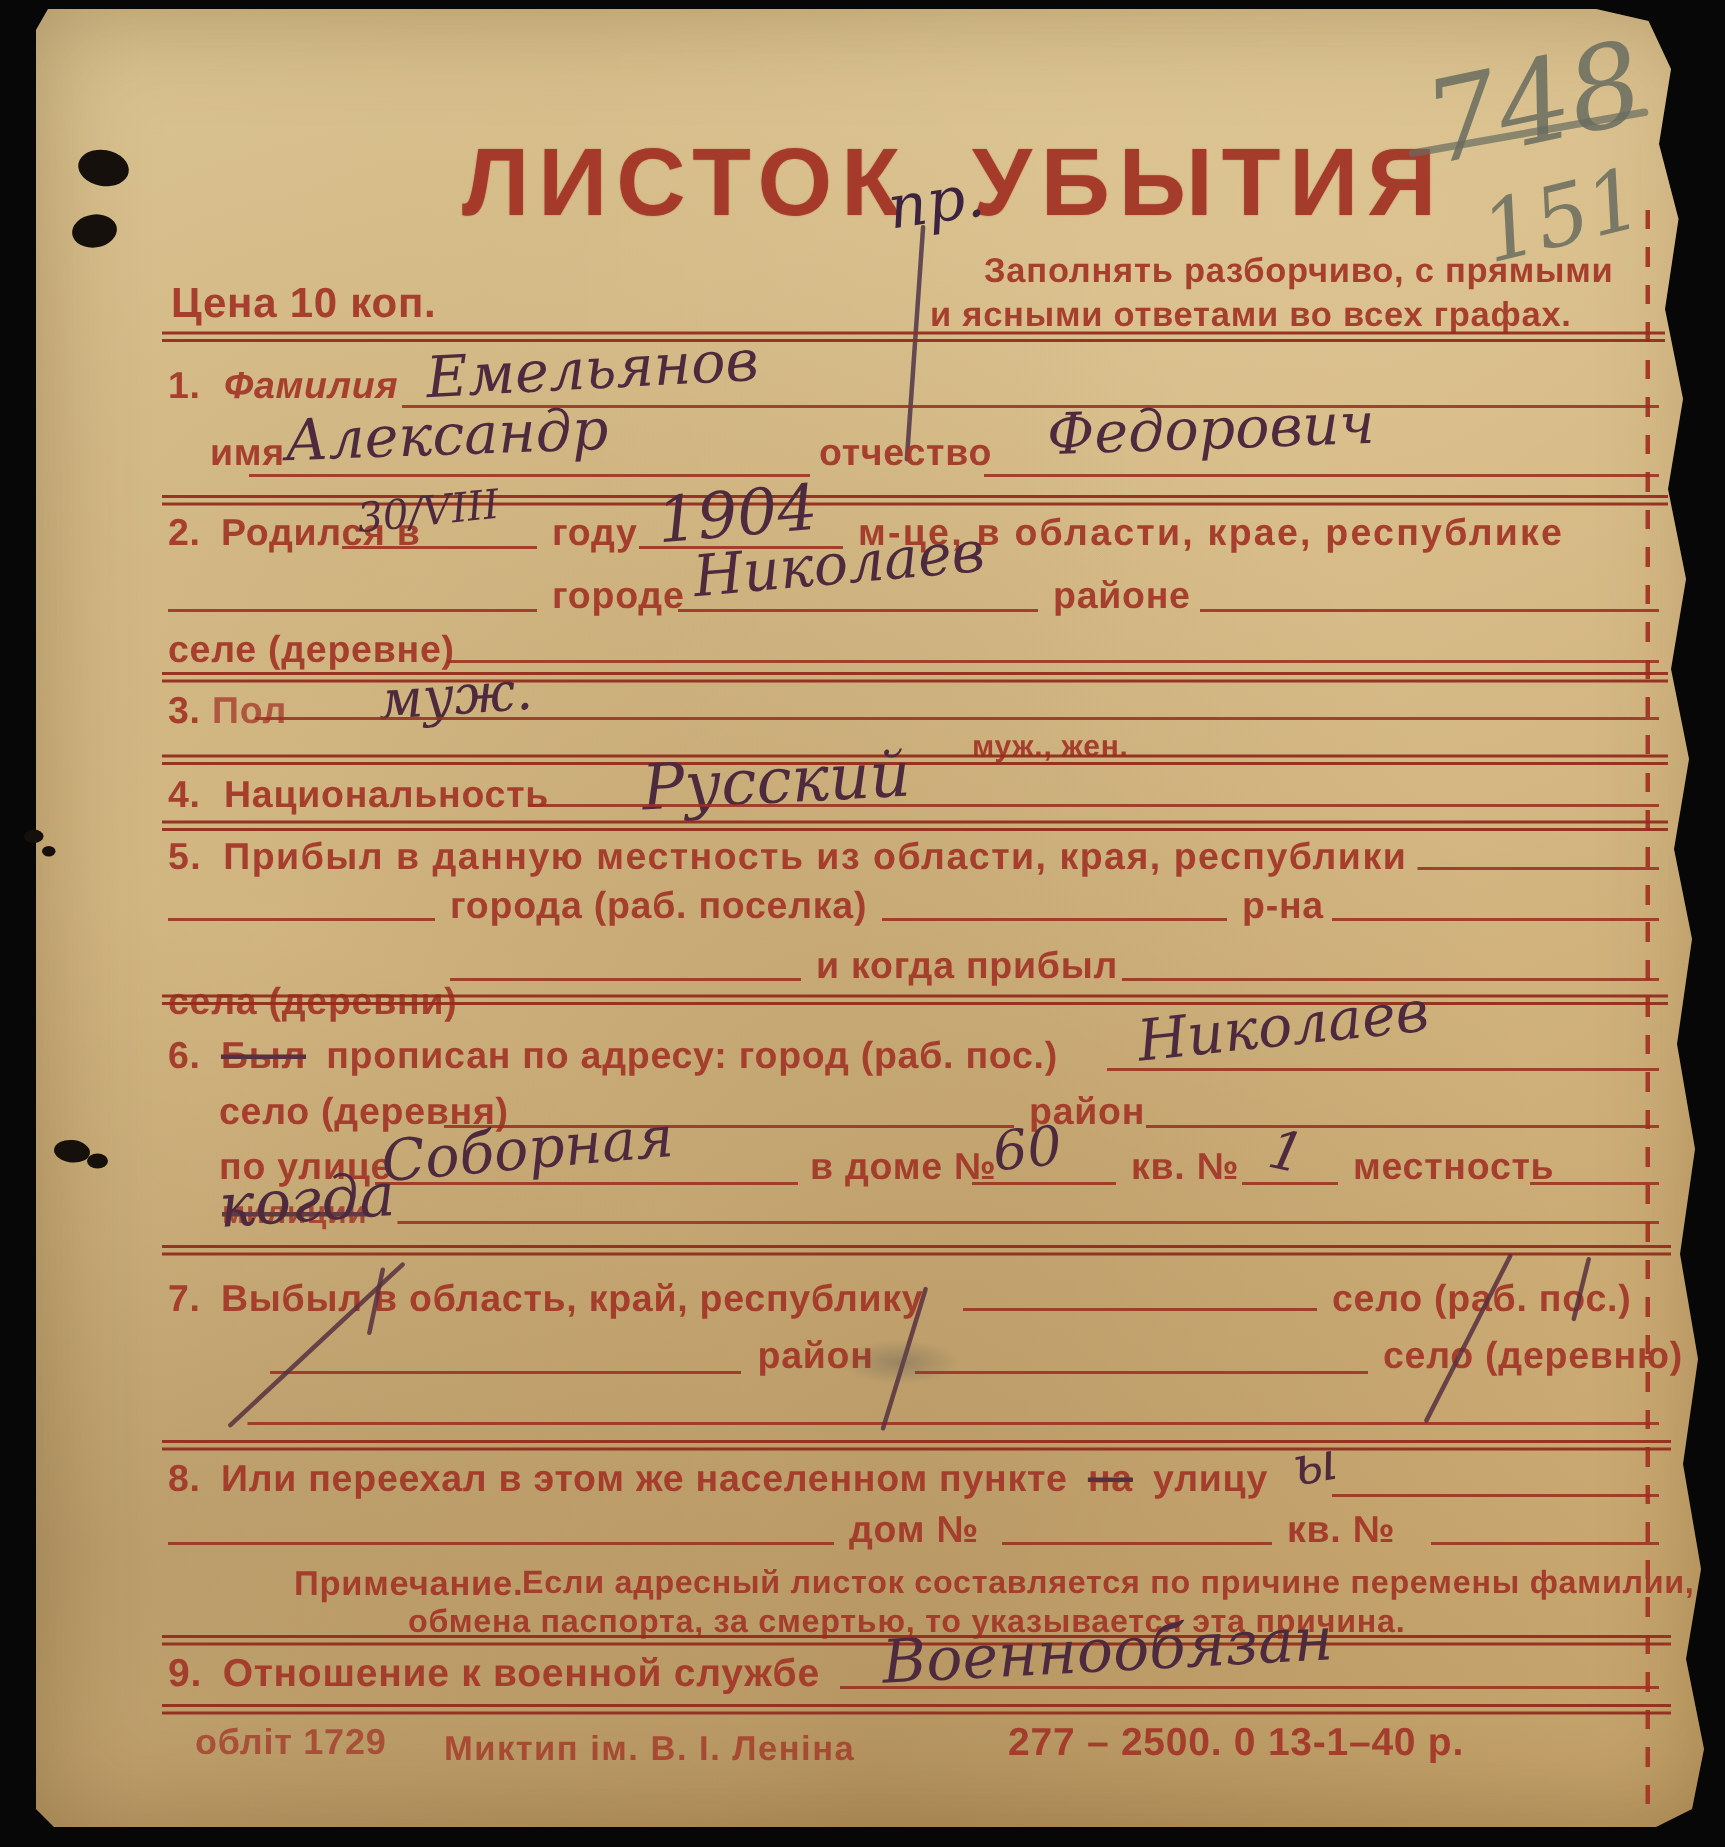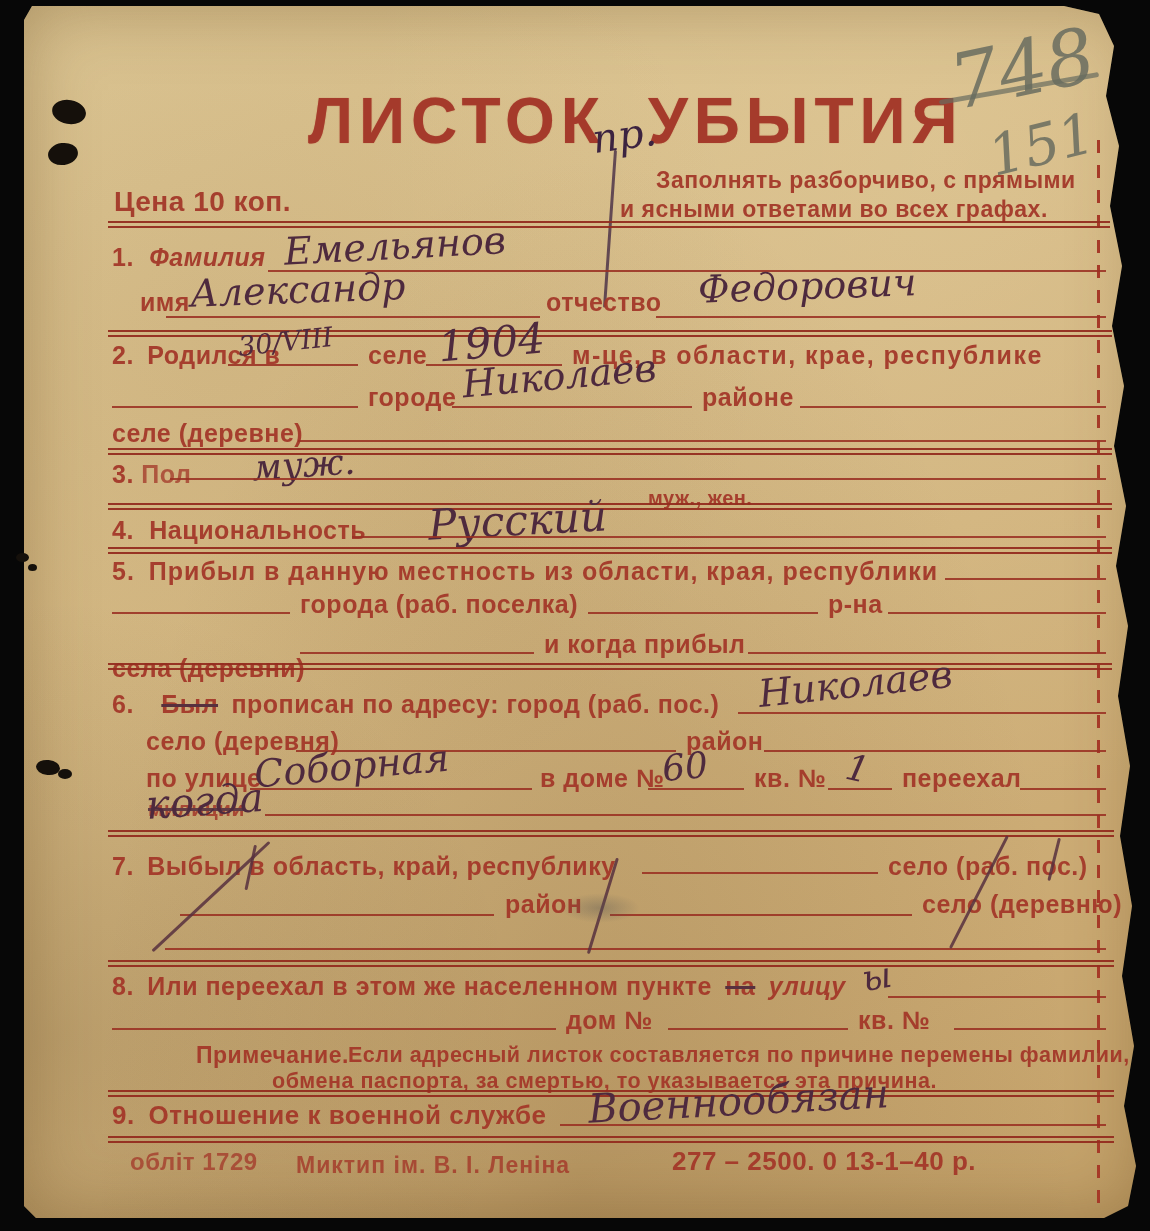--- a/index.html
+++ b/index.html
@@ -76,21 +76,21 @@
 <div class="hw" style="left:698px;top:264px;font-size:38px;transform:rotate(-2deg);">Федорович</div>
 <div class="line" style="left:656px;top:316px;width:450px;"></div>
 <div class="ruled" style="left:108px;top:330px;width:1004px;"></div>
 
 <div class="print" style="left:112px;top:341px;font-size:25px;">
   <span>2.</span>
   <span style="margin-left:6px;">Родился в</span>
 </div>
 <div class="hw" style="left:238px;top:326px;font-size:27px;transform:rotate(-6deg);">30/VIII</div>
 <div class="line" style="left:228px;top:364px;width:130px;"></div>
-<div class="print" style="left:368px;top:341px;font-size:25px;">селе</div>
+<div class="print" style="left:368px;top:341px;font-size:25px;">году</div>
 <div class="hw" style="left:438px;top:318px;font-size:42px;transform:rotate(-5deg);">1904</div>
 <div class="line" style="left:426px;top:364px;width:136px;"></div>
 <div class="print" style="left:572px;top:341px;font-size:25px;letter-spacing:1.5px;">м-це, в области, крае, республике</div>
 <div class="line" style="left:112px;top:406px;width:246px;"></div>
 <div class="print" style="left:368px;top:383px;font-size:25px;">городе</div>
 <div class="hw" style="left:462px;top:354px;font-size:38px;transform:rotate(-5deg);">Николаев</div>
 <div class="line" style="left:452px;top:406px;width:240px;"></div>
 <div class="print" style="left:702px;top:383px;font-size:25px;">районе</div>
 <div class="line" style="left:800px;top:406px;width:306px;"></div>
 <div class="print" style="left:112px;top:419px;font-size:25px;">селе (деревне)</div>
@@ -125,39 +125,39 @@
 <div class="print" style="left:828px;top:590px;font-size:25px;">р-на</div>
 <div class="line" style="left:888px;top:612px;width:218px;"></div>
 <div class="print" style="left:112px;top:630px;font-size:25px;margin-top:24px;">села (деревни)</div>
 <div class="line" style="left:300px;top:652px;width:234px;"></div>
 <div class="print" style="left:544px;top:630px;font-size:25px;">и когда прибыл</div>
 <div class="line" style="left:748px;top:652px;width:358px;"></div>
 <div class="ruled" style="left:108px;top:663px;width:1004px;"></div>
 
 <div class="print" style="left:112px;top:690px;font-size:25px;">
   <span>6.</span>
-  <span class="strike-ink" style="margin-left:20px;">Был</span>
+  <span class="strike-ink" style="margin-left:6px;">Был</span>
   <span style="margin-left:6px;">прописан по адресу: город (раб. пос.)</span>
 </div>
 <div class="hw" style="left:758px;top:662px;font-size:38px;transform:rotate(-6deg);">Николаев</div>
 <div class="line" style="left:738px;top:712px;width:368px;"></div>
 <div class="print" style="left:146px;top:727px;font-size:25px;">село (деревня)</div>
 <div class="line" style="left:296px;top:750px;width:380px;"></div>
 <div class="print" style="left:686px;top:727px;font-size:25px;">район</div>
 <div class="line" style="left:764px;top:750px;width:342px;"></div>
 <div class="print" style="left:146px;top:764px;font-size:25px;">по улице</div>
 <div class="hw" style="left:254px;top:744px;font-size:38px;transform:rotate(-5deg);">Соборная</div>
 <div class="line" style="left:250px;top:788px;width:282px;"></div>
 <div class="print" style="left:540px;top:764px;font-size:25px;">в доме №</div>
 <div class="hw" style="left:662px;top:746px;font-size:36px;transform:rotate(-6deg);">60</div>
 <div class="line" style="left:648px;top:788px;width:96px;"></div>
 <div class="print" style="left:754px;top:764px;font-size:25px;">кв. №</div>
 <div class="hw" style="left:846px;top:748px;font-size:36px;transform:rotate(12deg);">1</div>
 <div class="line" style="left:828px;top:788px;width:64px;"></div>
-<div class="print" style="left:902px;top:764px;font-size:25px;">переехал</div>
+<div class="print" style="left:902px;top:764px;font-size:25px;">местность</div>
 <div class="line" style="left:1020px;top:788px;width:86px;"></div>
 <div class="print strike-ink" style="left:148px;top:797px;font-size:21px;opacity:.9;">милиции</div>
 <div class="hw" style="left:146px;top:778px;font-size:40px;transform:rotate(-4deg);">когда</div>
 <div class="line" style="left:265px;top:814px;width:841px;"></div>
 <div class="ruled" style="left:108px;top:830px;width:1006px;"></div>
 
 <div class="print" style="left:112px;top:852px;font-size:25px;">
   <span>7.</span>
   <span style="margin-left:6px;">Выбыл в область, край, республику</span>
 </div>
@@ -174,21 +174,21 @@
 <div class="slash" style="left:268px;top:842px;height:160px;transform:rotate(47deg);"></div>
 <div class="slash" style="left:616px;top:858px;height:100px;transform:rotate(17deg);"></div>
 <div class="slash" style="left:1006px;top:836px;height:126px;transform:rotate(27deg);"></div>
 <div class="slash" style="left:1058px;top:838px;height:44px;transform:rotate(14deg);"></div>
 <div class="smudge" style="left:560px;top:893px;width:80px;height:30px;background:radial-gradient(rgba(80,80,80,.35),transparent 70%);"></div>
 
 <div class="print" style="left:112px;top:972px;font-size:25px;">
   <span>8.</span>
   <span style="margin-left:6px;">Или переехал в этом же населенном пункте</span>
   <span class="strike-ink" style="margin-left:6px;">на</span>
-  <span style="margin-left:6px;font-style:italic;">улицу</span>
+  <span style="margin-left:6px;">улицу</span>
 </div>
 <div class="hw" style="left:862px;top:956px;font-size:36px;transform:rotate(-10deg);">ы</div>
 <div class="line" style="left:888px;top:996px;width:218px;"></div>
 <div class="line" style="left:112px;top:1028px;width:444px;"></div>
 <div class="print" style="left:566px;top:1006px;font-size:25px;">дом №</div>
 <div class="line" style="left:668px;top:1028px;width:180px;"></div>
 <div class="print" style="left:858px;top:1006px;font-size:25px;">кв. №</div>
 <div class="line" style="left:954px;top:1028px;width:152px;"></div>
 
 <div class="print" style="left:196px;top:1042px;font-size:23px;">Примечание.</div>

